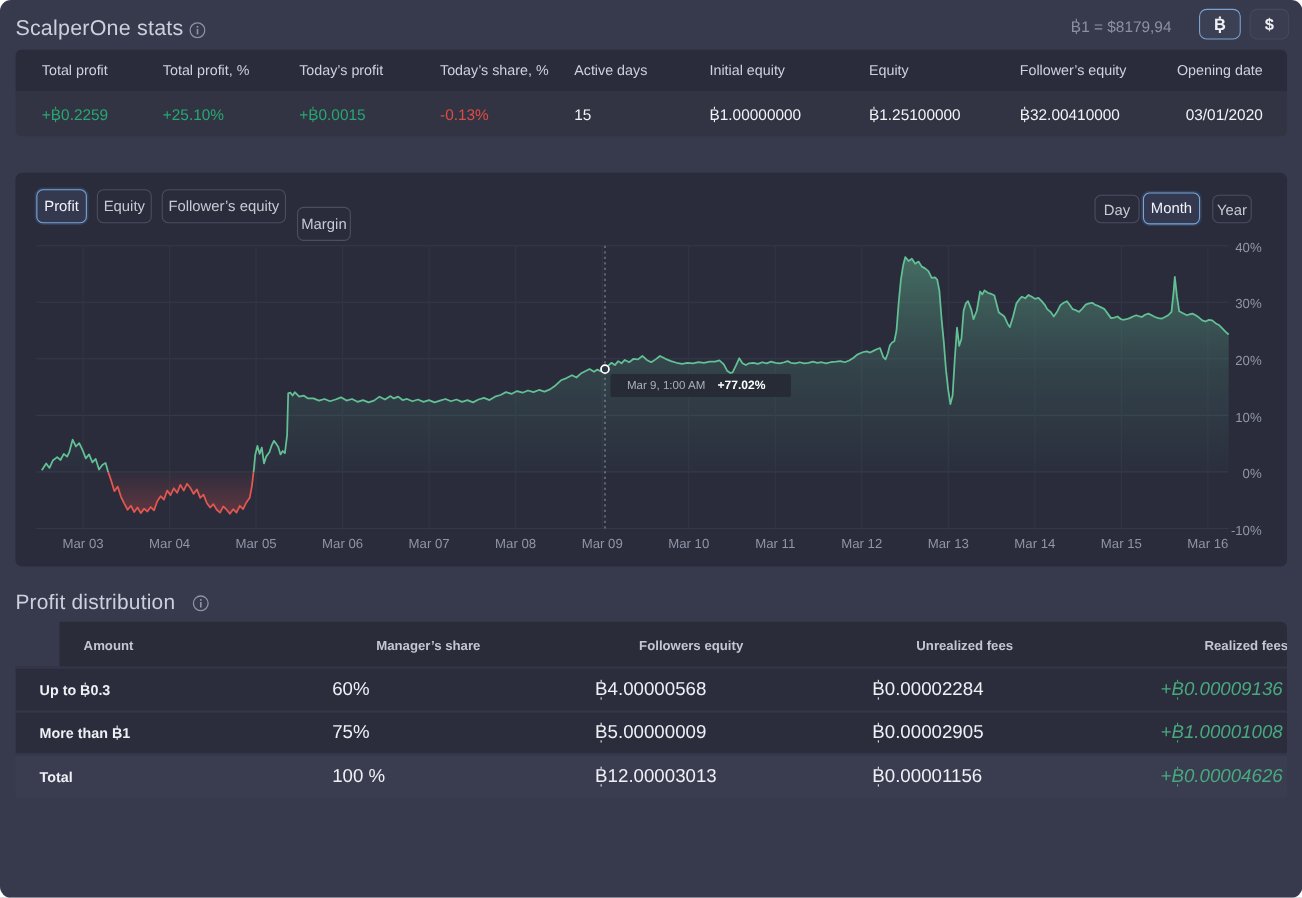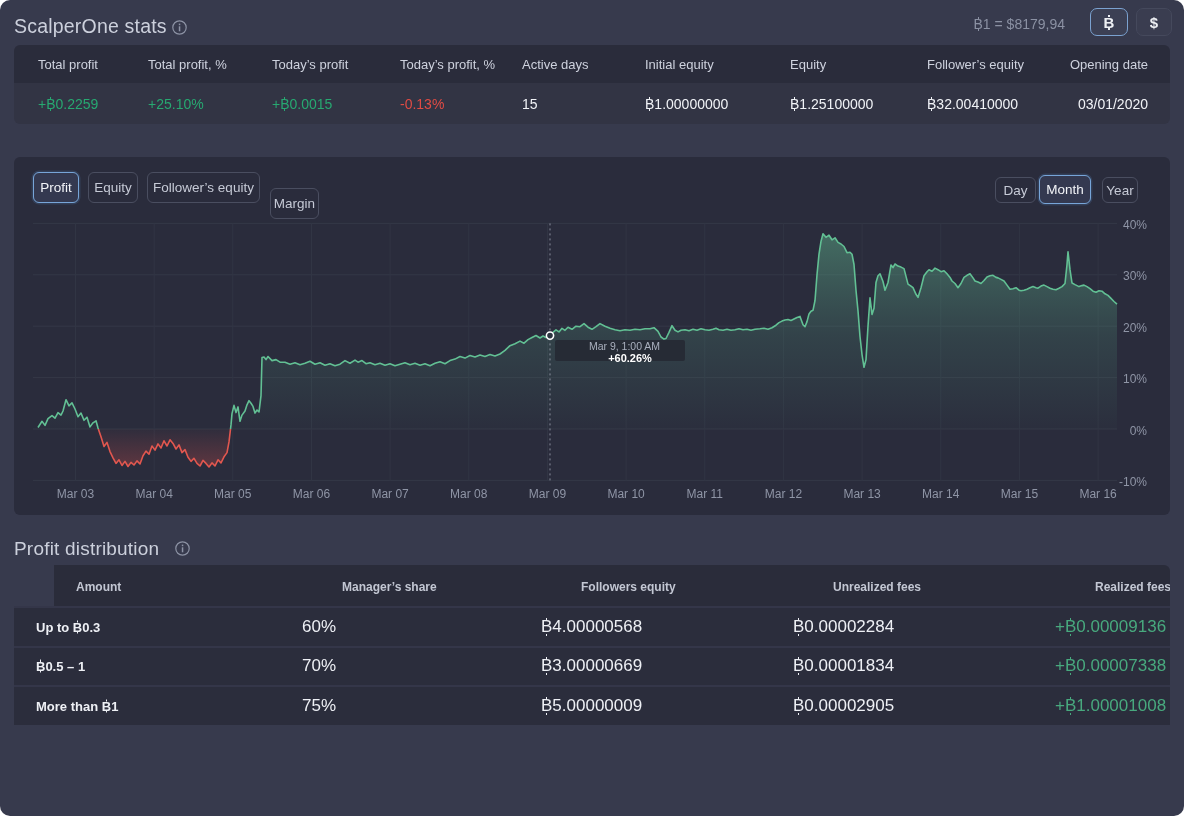--- a/index.html
+++ b/index.html
@@ -19,54 +19,54 @@
 .sval{position:relative;height:41px;background:#323444;}
 .shead > span{position:absolute;top:50%;transform:translateY(-50%);font-size:13px;color:#ced2de;white-space:nowrap;}
 .sval > span{position:absolute;top:50%;transform:translateY(-50%);font-size:14px;color:#f1f3f7;white-space:nowrap;}
 .green{color:#27a871!important}
 .red{color:#e04b44!important}
 .panel{position:absolute;left:14px;top:157px;width:1156px;height:358px;background:#2a2c3c;border-radius:6px;}
 .axl{font-size:12px;fill:#8f95a6;font-family:"Liberation Sans",sans-serif;}
 .cbtn{position:absolute;border:1px solid #4a4e60;border-radius:6px;color:#c6cad6;font-size:13.5px;
   display:flex;align-items:center;justify-content:center;background:transparent;}
 .cbtn.sel{border:1px solid #77a5d8;color:#f2f4f8;background:#343950;box-shadow:0 0 0 1.5px rgba(80,120,170,0.25);}
-.tooltip{position:absolute;left:541px;top:183px;width:130px;height:21px;background:rgba(38,42,53,0.95);
-  border-radius:2px;display:flex;align-items:center;padding:0 6px 0 15px;white-space:nowrap;flex-direction:column;}
+.tooltip{position:absolute;left:541px;top:183px;width:164px;height:21px;background:rgba(38,42,53,0.95);
+  border-radius:2px;display:flex;align-items:center;padding:0 6px 0 15px;white-space:nowrap;}
 .tooltip .d{font-size:10.5px;color:#a9afbd;}
 .tooltip .v{font-size:11px;color:#ffffff;font-weight:bold;margin-left:11px;}
 .title2{position:absolute;left:14px;top:538px;font-size:19px;color:#ccd0dc;letter-spacing:0.2px;}
 .dist{position:absolute;left:14px;top:565px;width:1156px;height:239px;border-radius:6px;overflow:hidden;}
 .drow{position:relative;}
 .dhead{height:41px;background:#2a2c3a;margin-left:40px;}
 .dhead > span{position:absolute;top:calc(50% + 1.5px);transform:translateY(-50%);font-size:12px;font-weight:bold;color:#c3c7d3;white-space:nowrap;}
 .dbody{height:39.6px;background:#2b2d3c;border-top:2px solid #343649;}
 .dbody > span{position:absolute;top:50%;transform:translateY(-50%);font-size:17px;color:#eef0f5;white-space:nowrap;}
 .dbody > span.c1{font-weight:bold;font-size:13px;}
-.gfee{color:#48a97e!important;}
+.gfee{color:#48a97e!important;font-style:italic;}
 .dtotal{background:#3a3d4f;}
 </style></head>
 <body>
 <div class="card">
   <div class="title">ScalperOne stats</div>
   <svg class="info" style="left:172px;top:20px" viewBox="0 0 15 15">
 <circle cx="7.5" cy="7.5" r="6.7" fill="none" stroke="#8d93a5" stroke-width="1.2"></circle>
 <rect x="6.8" y="6.3" width="1.5" height="5" fill="#8d93a5"></rect>
 <rect x="6.8" y="3.6" width="1.5" height="1.6" fill="#8d93a5"></rect>
 </svg>
   <div class="rate"><span class="bh">B</span>1 = $8179,94</div>
   <div class="curbtn sel" style="left:1090px;width:38px">
       <span class="bh">B</span>
     </div>
   <div class="curbtn" style="left:1136px;width:36px">$</div>
   <div class="stats">
     <div class="shead">
         <span style="left:24px">Total profit</span>
         <span style="left:134px">Total profit, %</span>
         <span style="left:258px">Today’s profit</span>
-        <span style="left:386px">Today’s profit, %</span>
+        <span style="left:386px">Today’s share, %</span>
         <span style="left:508px">Active days</span>
         <span style="left:631px">Initial equity</span>
         <span style="left:776px">Equity</span>
         <span style="left:913px">Follower’s equity</span>
         <span style="right:22px">Opening date</span>
       </div>
     <div class="sval">
         <span class="green" style="left:24px">+<span class="bh">B</span>0.2259</span>
         <span class="green" style="left:134px">+25.10%</span>
         <span class="green" style="left:258px">+<span class="bh">B</span>0.0015</span>
@@ -151,21 +151,21 @@
 </svg>
     <div class="cbtn sel" style="left:19px;top:15px;width:46px;height:31px">Profit</div>
       <div class="cbtn" style="left:74px;top:15px;width:50px;height:31px">Equity</div>
       <div class="cbtn" style="left:133px;top:15px;width:113px;height:31px">Follower’s equity</div>
       <div class="cbtn" style="left:256px;top:31px;width:49px;height:31px">Margin</div>
     <div class="cbtn" style="left:981px;top:20px;width:41px;height:26px">Day</div>
       <div class="cbtn sel" style="left:1025px;top:18px;width:52px;height:29px">Month</div>
       <div class="cbtn" style="left:1088px;top:20px;width:36px;height:26px">Year</div>
     <div class="tooltip">
         <span class="d">Mar 9, 1:00 AM</span>
-        <span class="v">+60.26%</span>
+        <span class="v">+77.02%</span>
       </div>
   </div>
   <div class="title2">Profit distribution</div>
   <svg class="info" style="left:175px;top:541px" viewBox="0 0 15 15">
 <circle cx="7.5" cy="7.5" r="6.7" fill="none" stroke="#8d93a5" stroke-width="1.2"></circle>
 <rect x="6.8" y="6.3" width="1.5" height="5" fill="#8d93a5"></rect>
 <rect x="6.8" y="3.6" width="1.5" height="1.6" fill="#8d93a5"></rect>
 </svg>
   <div class="dist">
     <div class="drow dhead">
@@ -176,26 +176,26 @@
         <span style="left:1041px">Realized fees</span>
       </div>
     <div class="drow dbody">
 <span class="c1" style="left:22px">Up to <span class="bh">B</span>0.3</span>
 <span style="left:288px">60%</span>
 <span style="left:527px"><span class="bh">B</span>4.00000568</span>
 <span style="left:779px"><span class="bh">B</span>0.00002284</span>
 <span class="gfee" style="left:1041px">+<span class="bh">B</span>0.00009136</span>
 </div>
       <div class="drow dbody">
-<span class="c1" style="left:22px"><span class="bh">B</span>0.5 – 1</span>
-<span style="left:288px">70%</span>
-<span style="left:527px"><span class="bh">B</span>3.00000669</span>
-<span style="left:779px"><span class="bh">B</span>0.00001834</span>
-<span class="gfee" style="left:1041px">+<span class="bh">B</span>0.00007338</span>
-</div>
-      <div class="drow dbody">
 <span class="c1" style="left:22px">More than <span class="bh">B</span>1</span>
 <span style="left:288px">75%</span>
 <span style="left:527px"><span class="bh">B</span>5.00000009</span>
 <span style="left:779px"><span class="bh">B</span>0.00002905</span>
 <span class="gfee" style="left:1041px">+<span class="bh">B</span>1.00001008</span>
 </div>
+      <div class="drow dbody dtotal">
+<span class="c1" style="left:22px">Total</span>
+<span style="left:288px">100 %</span>
+<span style="left:527px"><span class="bh">B</span>12.00003013</span>
+<span style="left:779px"><span class="bh">B</span>0.00001156</span>
+<span class="gfee" style="left:1041px">+<span class="bh">B</span>0.00004626</span>
+</div>
   </div>
 </div>
 </body></html>

